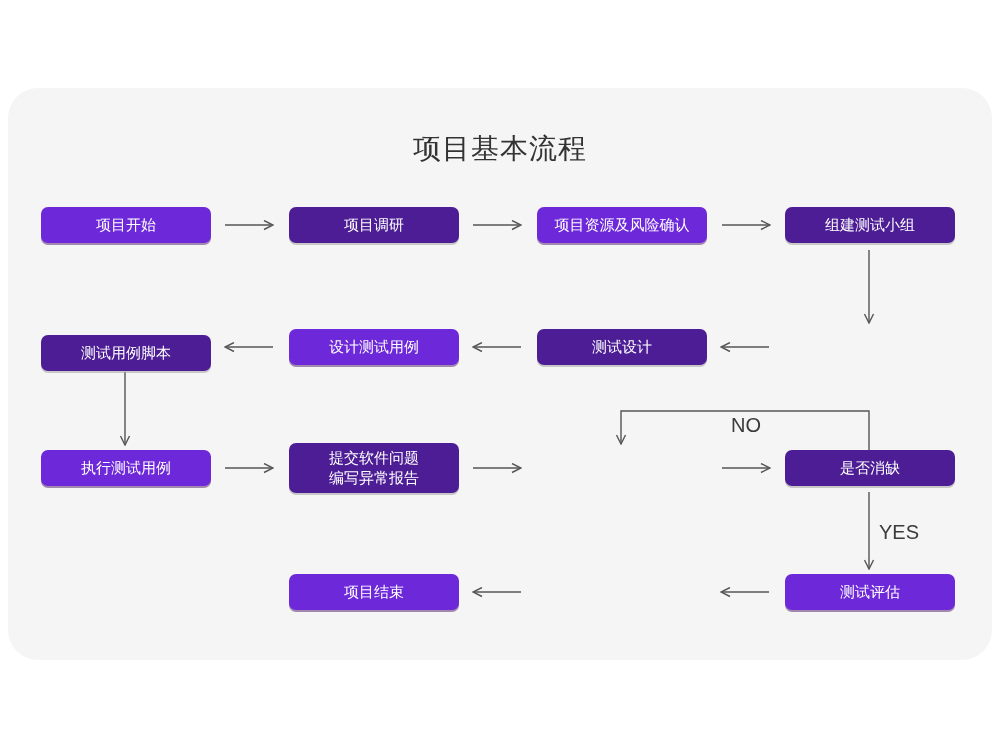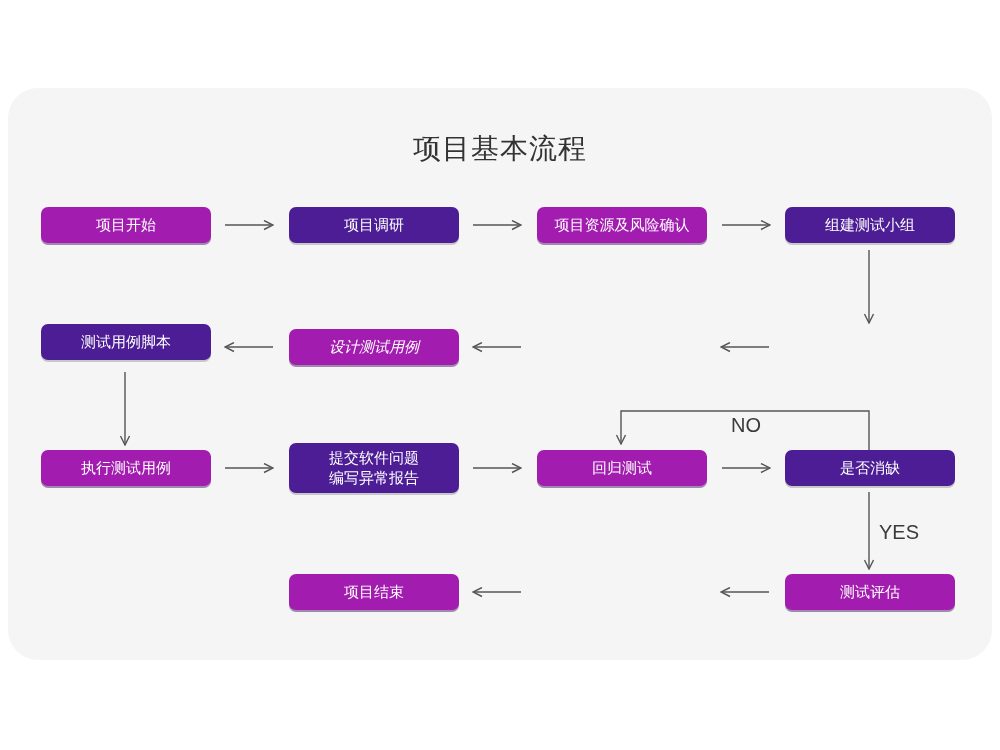--- a/index.html
+++ b/index.html
@@ -46,21 +46,21 @@
     align-items: center;
     justify-content: center;
     text-align: center;
     font-size: 15px;
     line-height: 1.35;
     font-family: "DejaVu Sans", "Liberation Sans", sans-serif;
     white-space: pre-line;
     user-select: none;
   }
   .node.purple {
-    background: #a21caf;
+    background: #6d28d9;
     color: #ffffff;
     box-shadow: 0 2px 0 0 rgba(90,45,115,0.55);
   }
   .node.gray {
     background: #4c1d95;
     color: #ffffff;
     box-shadow: 0 2px 0 0 rgba(160,160,160,0.55);
   }
   svg.edges {
     position: absolute;
@@ -122,27 +122,27 @@
 
     <line x1="769" y1="592" x2="722" y2="592" stroke="#555555" stroke-width="1.4" marker-end="url(#ah-l)"></line>
     <line x1="521" y1="592" x2="474" y2="592" stroke="#555555" stroke-width="1.4" marker-end="url(#ah-l)"></line>
   </svg>
 
   <div class="node purple" style="left:41px; top:207px; width:170px; height:36px;">项目开始</div>
   <div class="node gray" style="left:289px; top:207px; width:170px; height:36px;">项目调研</div>
   <div class="node purple" style="left:537px; top:207px; width:170px; height:36px;">项目资源及风险确认</div>
   <div class="node gray" style="left:785px; top:207px; width:170px; height:36px;">组建测试小组</div>
 
-  <div class="node gray" style="left:41px; top:324px; width:170px; height:36px;">测试用例脚本</div>
-  <div class="node purple" style="left:289px; top:329px; width:170px; height:36px;font-style:italic;">设计测试用例</div>
+  <div class="node gray" style="left:41px; top:335px; width:170px; height:36px;">测试用例脚本</div>
+  <div class="node purple" style="left:289px; top:329px; width:170px; height:36px;">设计测试用例</div>
+  <div class="node gray" style="left:537px; top:329px; width:170px; height:36px;">测试设计</div>
 
   <div class="node purple" style="left:41px; top:450px; width:170px; height:36px;">执行测试用例</div>
   <div class="node gray" style="left:289px; top:443px; width:170px; height:50px;">提交软件问题
 编写异常报告</div>
-  <div class="node purple" style="left:537px; top:450px; width:170px; height:36px;">回归测试</div>
   <div class="node gray" style="left:785px; top:450px; width:170px; height:36px;">是否消缺</div>
 
   <div class="node purple" style="left:289px; top:574px; width:170px; height:36px;">项目结束</div>
   <div class="node purple" style="left:785px; top:574px; width:170px; height:36px;">测试评估</div>
 
   <div class="edge-label" style="left:731px; top:414px;">NO</div>
   <div class="edge-label" style="left:879px; top:521px;">YES</div>
 
 </div>
 

